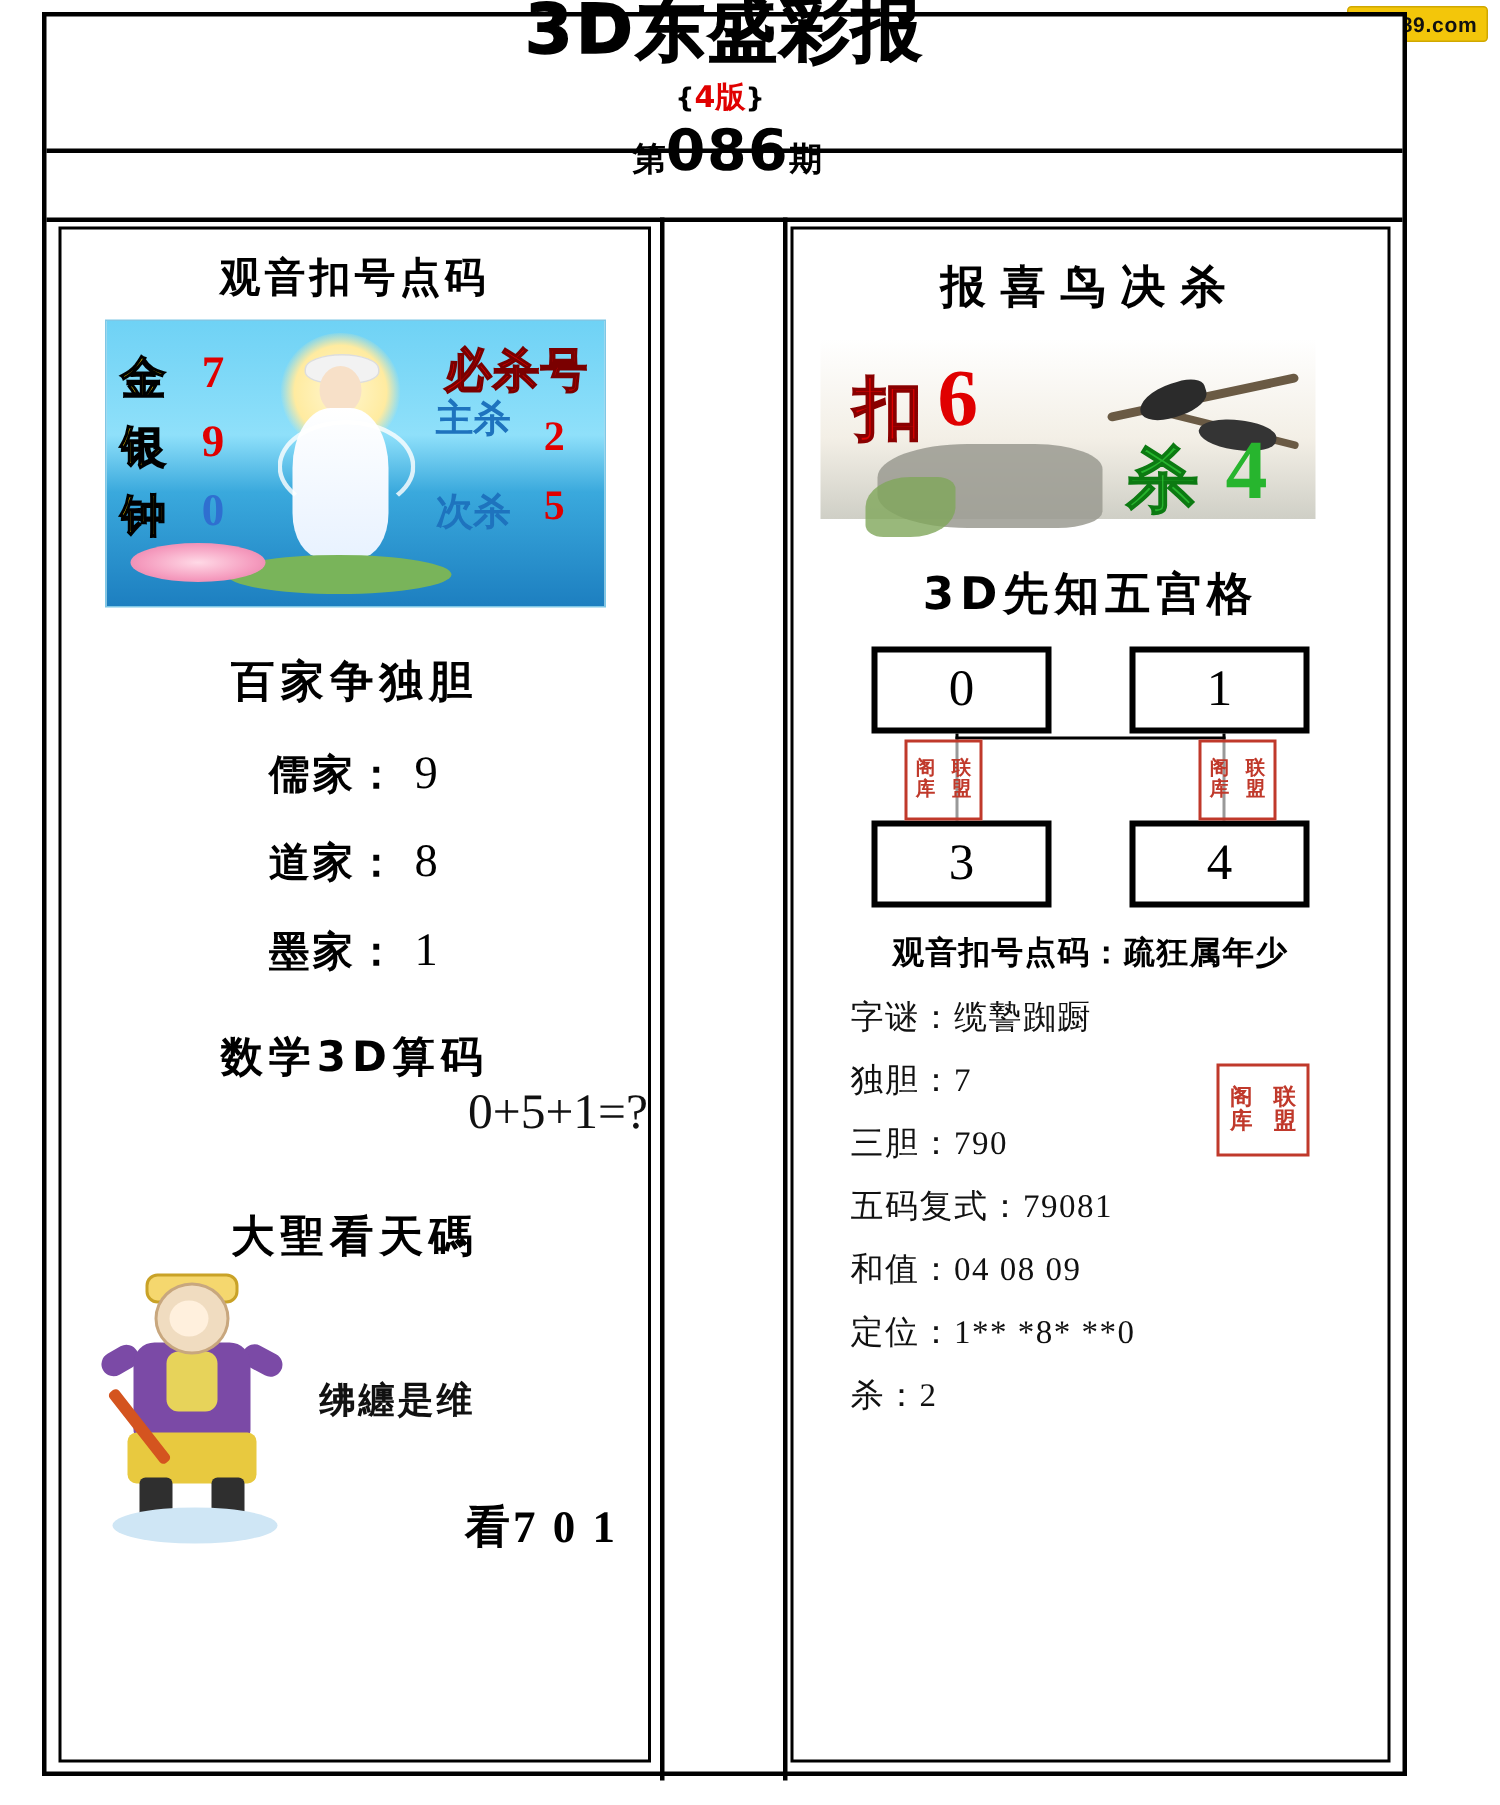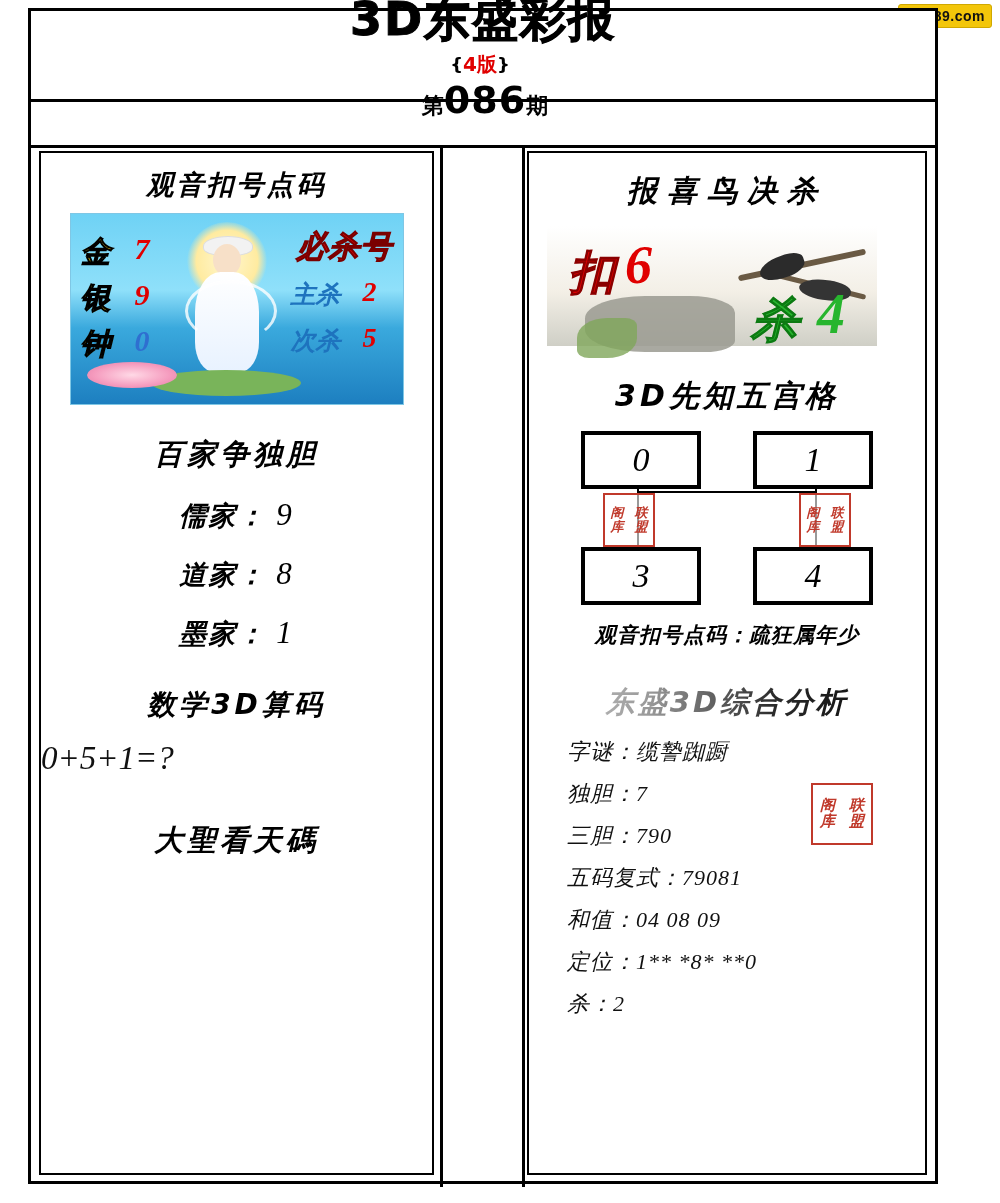--- a/index.html
+++ b/index.html
@@ -37,21 +37,21 @@
   .title-issue{font-size:22px;font-weight:bold;color:#000;margin-left:4px;}
   .title-issue .num{font-size:38px;font-weight:bold;letter-spacing:1px;}
 
   
   .band{
     position:absolute;left:0;top:88px;width:100%;height:46px;border-bottom:3px solid #000;
   }
 
   
   .body{
-    position:absolute;left:0;top:134px;width:100%;height:1042px;display:flex;font-style:italic;
+    position:absolute;left:0;top:134px;width:100%;height:1042px;display:flex;
   }
   .col{position:relative;box-sizing:border-box;}
   .col-left{width:412px;border-right:3px solid #000;padding-top:6px;}
   .col-gap{width:82px;border-right:3px solid #000;}
   .col-right{flex:1;padding-top:6px;}
   .inner{position:absolute;left:6px;right:6px;top:6px;bottom:12px;border:2px solid #000;box-sizing:border-box;}
   .col-left .inner{left:8px;right:6px;}
   .col-right .inner{left:2px;right:8px;}
 
   .sec-title{
@@ -78,35 +78,35 @@
   .g-island{position:absolute;left:80px;top:156px;width:150px;height:26px;border-radius:50%;background:#79b45a;}
   .metal{position:absolute;font-size:30px;font-weight:bold;-webkit-text-stroke:1px #000;}
   .m1{left:10px;top:18px;color:#ffd400;}
   .m2{left:10px;top:64px;color:#ffd400;}
   .m3{left:10px;top:110px;color:#ffd400;}
   .mnum{position:absolute;font-size:30px;font-weight:bold;font-family:"Liberation Serif",serif;}
   .n1{left:64px;top:18px;color:#e00000;}
   .n2{left:64px;top:64px;color:#e00000;}
   .n3{left:64px;top:110px;color:#2f6fd0;}
   .bisha{position:absolute;right:10px;top:12px;font-size:31px;font-weight:bold;color:#e00000;-webkit-text-stroke:1px #7a0000;letter-spacing:1px;}
-  .zhusha{position:absolute;right:62px;top:64px;font-size:25px;font-weight:bold;color:#1e73be;}
+  .zhusha{position:absolute;right:62px;top:48px;font-size:25px;font-weight:bold;color:#1e73be;}
   .zhusha-n{position:absolute;right:26px;top:62px;font-size:28px;font-weight:bold;color:#e00000;font-family:"Liberation Serif",serif;}
   .cisha{position:absolute;right:62px;top:110px;font-size:25px;font-weight:bold;color:#1e73be;margin-left:40px;}
   .cisha-n{position:absolute;right:26px;top:108px;font-size:28px;font-weight:bold;color:#e00000;font-family:"Liberation Serif",serif;}
 
   .l-title2{font-size:29px;letter-spacing:4px;margin-top:30px;}
   .school-row{
     display:flex;justify-content:center;align-items:baseline;margin-top:22px;
     font-size:27px;font-weight:bold;letter-spacing:2px;
   }
   .school-row .name{font-family:"DejaVu Sans",sans-serif;}
   .school-row .val{font-family:"Liberation Serif",serif;font-weight:normal;font-size:31px;margin-left:10px;}
 
   .l-title3{font-size:28px;letter-spacing:4px;margin-top:34px;}
-  .formula{text-align:left;font-family:"Liberation Serif",serif;font-size:33px;margin-top:16px;color:#111;}
+  .formula{text-align:right;font-family:"Liberation Serif",serif;font-size:33px;color:#111;}
 
   .l-title4{font-size:29px;letter-spacing:4px;margin-top:44px;}
   .monkey-wrap{position:relative;height:190px;margin-top:6px;}
   .monkey{position:absolute;left:26px;top:4px;width:130px;height:170px;}
   .mk-head{position:absolute;left:36px;top:0;width:46px;height:44px;border-radius:50%;background:#f0dcc0;border:2px solid #c8a77e;}
   .mk-face{position:absolute;left:46px;top:12px;width:26px;height:24px;border-radius:50%;background:#fff0dd;}
   .mk-crown{position:absolute;left:30px;top:-6px;width:58px;height:16px;border-radius:8px;background:#f5d76e;border:2px solid #c9a227;}
   .mk-body{position:absolute;left:22px;top:40px;width:78px;height:66px;background:#7b4aa6;border-radius:14px 14px 8px 8px;}
   .mk-chest{position:absolute;left:44px;top:46px;width:34px;height:40px;background:#e7d35a;border-radius:8px;}
   .mk-armL{position:absolute;left:0px;top:44px;width:26px;height:16px;background:#7b4aa6;border-radius:8px;transform:rotate(-30deg);}
@@ -241,20 +241,40 @@
         <div class="school-row">
           <span class="name">墨家：</span>
           <span class="val">1</span>
         </div>
 
         <div class="sec-title l-title3">数学3D算码</div>
         <div class="formula">0+5+1=?</div>
 
         <div class="sec-title l-title4">大聖看天碼</div>
 
+        <div class="monkey-wrap">
+          <div class="monkey">
+            <div class="mk-armL"></div>
+            <div class="mk-armR"></div>
+            <div class="mk-body"></div>
+            <div class="mk-chest"></div>
+            <div class="mk-skirt"></div>
+            <div class="mk-legL"></div>
+            <div class="mk-legR"></div>
+            <div class="mk-crown"></div>
+            <div class="mk-head"></div>
+            <div class="mk-face"></div>
+            <div class="mk-staff"></div>
+            <div class="mk-cloud"></div>
+          </div>
+          <div class="riddle">绋纏是维</div>
+          <div class="watch">
+            <span>看</span><span class="digits">7 0 1</span>
+          </div>
+        </div>
 
       </div>
     </div>
 
     <div class="col col-gap"></div>
 
     <div class="col col-right">
       <div class="inner">
 
         <div class="sec-title r-title1">报喜鸟决杀</div>
@@ -293,21 +313,20 @@
           <div class="stamp st-right">
             <span>阁</span>
             <span>联</span>
             <span>库</span>
             <span>盟</span>
           </div>
         </div>
 
         <div class="poem">观音扣号点码：疏狂属年少</div>
 
-        <div class="sec-title r-title3">东盛3D综合分析</div>
 
         <div class="analysis">
           <div class="stamp st-analysis">
             <span>阁</span>
             <span>联</span>
             <span>库</span>
             <span>盟</span>
           </div>
           <div class="arow">
             <span class="k">字谜：</span><span class="v">缆謺踟蹰</span>

